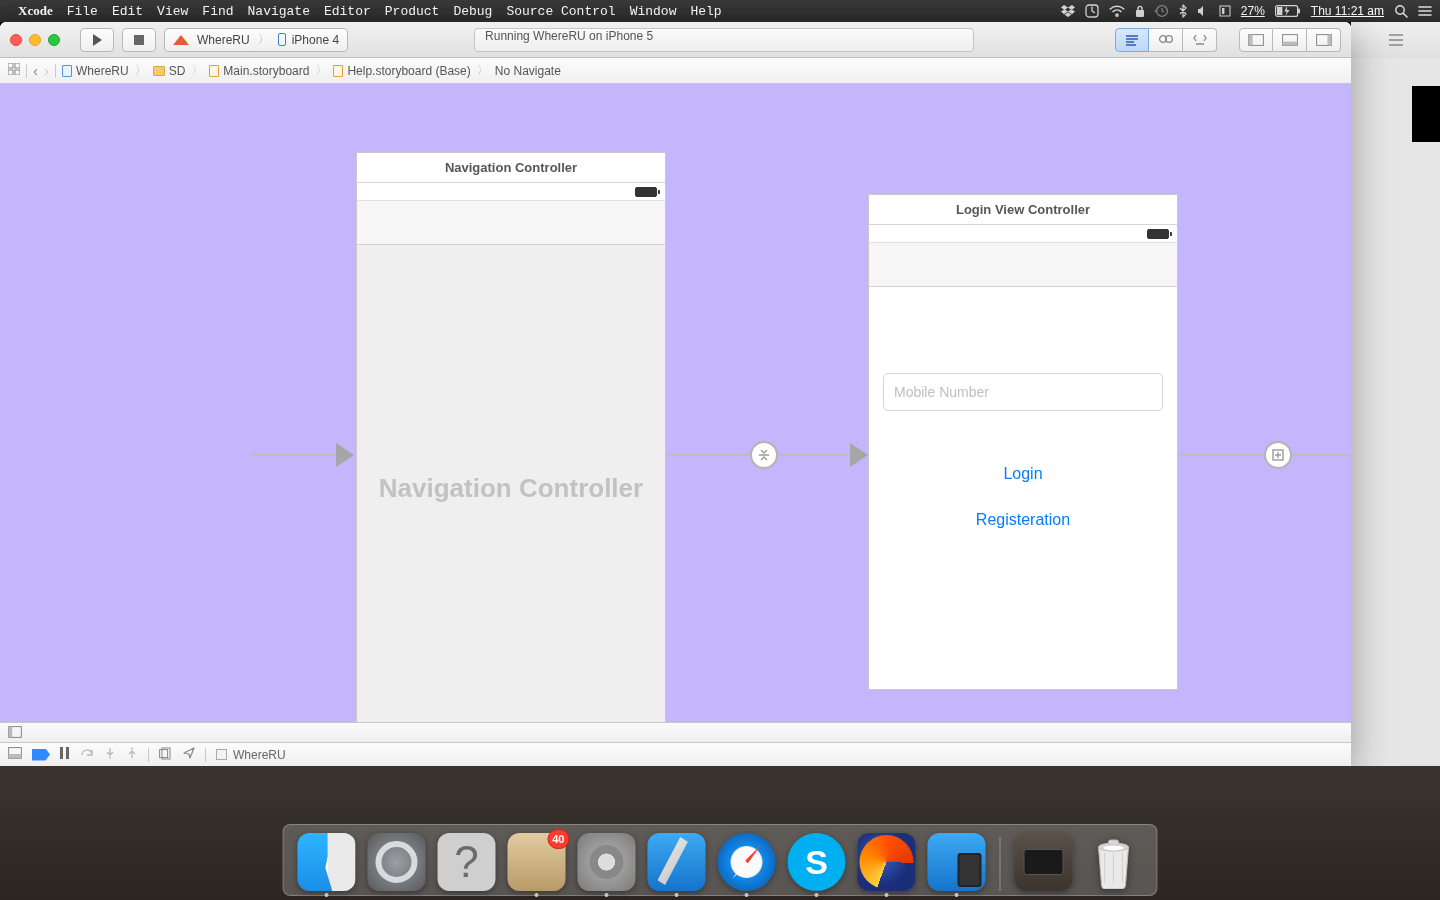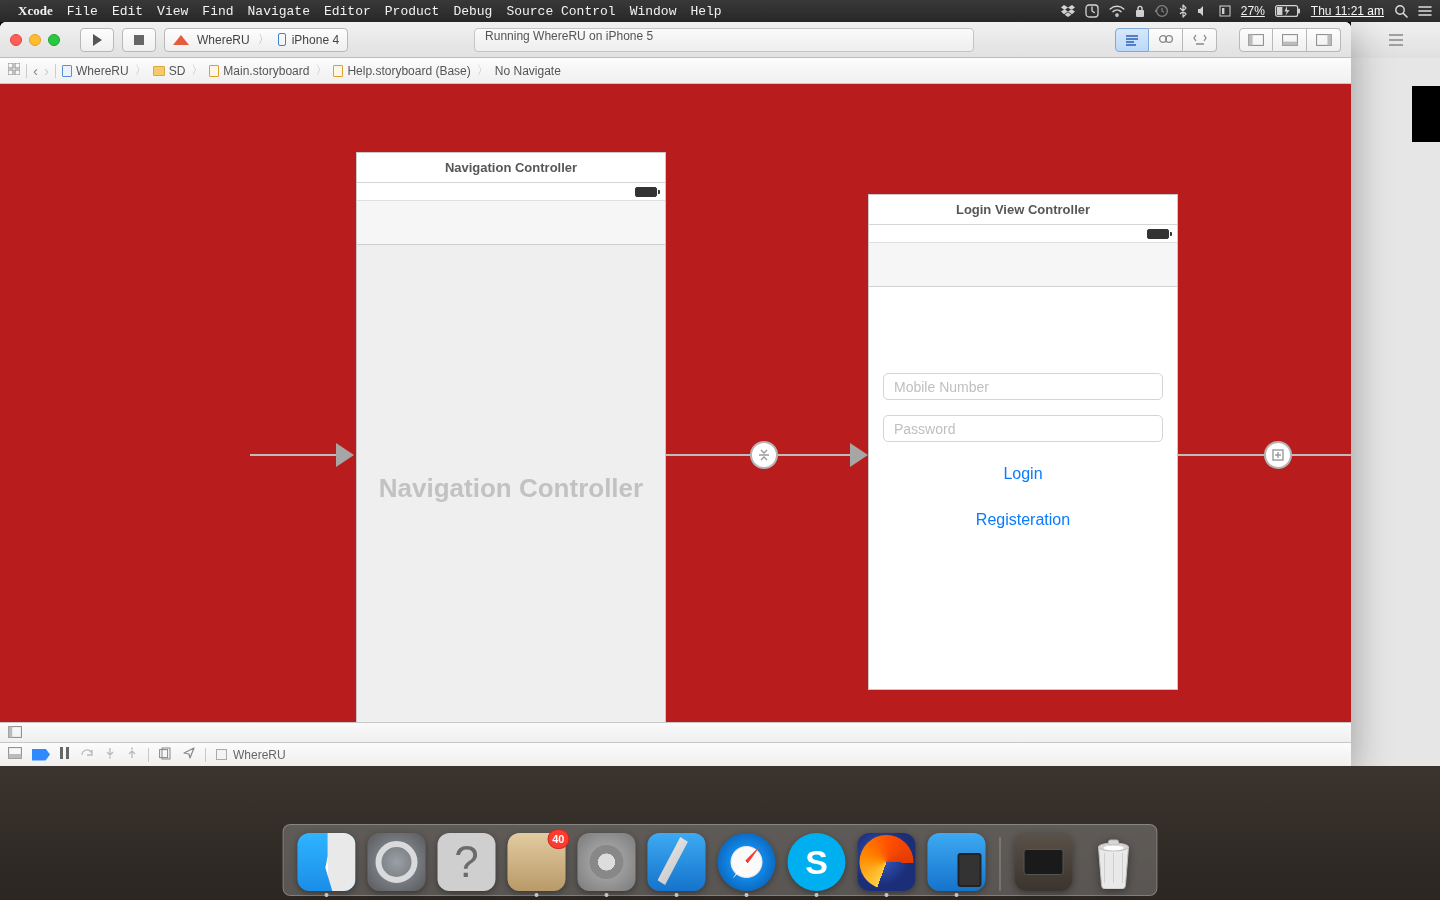--- a/index.html
+++ b/index.html
@@ -42,29 +42,29 @@
 
 .jump { height:26px; background:linear-gradient(#fcfcfc,#f0f0f0); border-bottom:1px solid #c7c7c7; display:flex; align-items:center; padding:0 8px; font-size:12px; color:#555; gap:6px;}
 .jump .jicon{ color:#888; font-size:12px;}
 .jump .arrow{ color:#bbb;}
 .jump .crumb{ display:flex; align-items:center; gap:4px;}
 .jump .doc{ width:10px;height:12px;border:1px solid #5a8fd6;border-radius:1px;display:inline-block;background:#eaf2fd;}
 .jump .folder{ width:12px;height:10px;background:#f7c96b;border:1px solid #d9a93e;border-radius:1px;display:inline-block;}
 .jump .sbdoc{ width:10px;height:12px;border:1px solid #e0a030;border-radius:1px;display:inline-block;background:#fff7e6;}
 
 
-.canvas { flex:1; background:#b91c1c; position:relative; overflow:hidden;}
+.canvas { flex:1; background:#c4b5fd; position:relative; overflow:hidden;}
 .scene { position:absolute; border:1px solid #c8c8c8; background:#fff;}
 .scene .title{ height:30px; border-bottom:1px solid #d6d6d6; display:flex; align-items:center; justify-content:center; font-size:13px; font-weight:600; color:#565656;}
 .scene .statusrow{ height:18px; border-bottom:1px solid #e0e0e0; display:flex; justify-content:flex-end; align-items:center; padding:0 8px;}
 .scene .navbar{ height:44px; border-bottom:1px solid #d0d0d0; background:#f6f6f6;}
 .scene .body{ position:relative; height:calc(100% - 30px - 18px - 44px); background:#efefef;}
 .scene.login .body{ background:#fff;}
 .bigtxt{ position:absolute; top:50%; left:50%; transform:translate(-50%,-50%); color:#c2c2c2; font-size:26px; font-weight:600; white-space:nowrap;}
-.field{ position:absolute; left:14px; right:14px; height:27px; border:1px solid #d5d5d5; border-radius:5px; background:#fff; color:#bfbfbf; font-size:14px; display:flex; align-items:center; padding:0 10px;}
+.field{ position:absolute; left:14px; right:14px; height:38px; border:1px solid #d5d5d5; border-radius:5px; background:#fff; color:#bfbfbf; font-size:14px; display:flex; align-items:center; padding:0 10px;}
 .linkbtn{ position:absolute; left:0; right:0; text-align:center; color:#0a7aff; font-size:16px;}
 .batt{ display:inline-block; position:relative;}
 .batt .bbody{ width:22px;height:10px;border:1.2px solid #333;border-radius:2px;display:block; background:#333;}
 .batt .btip{ position:absolute; right:-3px; top:3px; width:2px;height:4px;background:#333;border-radius:0 1px 1px 0;}
 
 .segue{ position:absolute; height:2px; background:#bdbdbd;}
 .segue-head{ position:absolute; width:0;height:0;border-top:12px solid transparent;border-bottom:12px solid transparent;border-left:18px solid #a6a6a6;}
 .segue-circle{ position:absolute; width:28px;height:28px;border:2px solid #b4b4b4;border-radius:50%; background:#fff; display:flex;align-items:center;justify-content:center;color:#9a9a9a;font-size:13px;}
 
 .canvas-footer{ position:absolute; bottom:0; left:0; right:0; height:20px; border-top:1px solid #c7c7c7; background:linear-gradient(#fafafa,#efefef); display:flex; align-items:center; padding:0 8px; gap:6px; color:#777;}
@@ -346,21 +346,20 @@
       <div class="title">Login View Controller</div>
       <div class="statusrow">
           <span class="batt">
             <span class="bbody"></span>
             <span class="btip"></span>
           </span>
         </div>
       <div class="navbar"></div>
       <div class="body">
         <div class="field" style="top:86px">Mobile Number</div>
-        <div class="field" style="top:128px">Password</div>
         <div class="linkbtn" style="top:224px">Registeration</div>
         <div class="linkbtn" style="top:178px">Login</div>
       </div>
     </div>
 
     <div class="segue" style="left:1178px; top:370px; width:173px;"></div>
     <div class="segue-circle" style="left:1264px; top:357px;">
       <svg width="14" height="14" viewBox="0 0 14 14">
           <rect x="2" y="2" width="10" height="10" fill="none" stroke="#9a9a9a" stroke-width="1.4"></rect>
           <path d="M7 4v6M4 7h6" stroke="#9a9a9a" stroke-width="1.4"></path>

